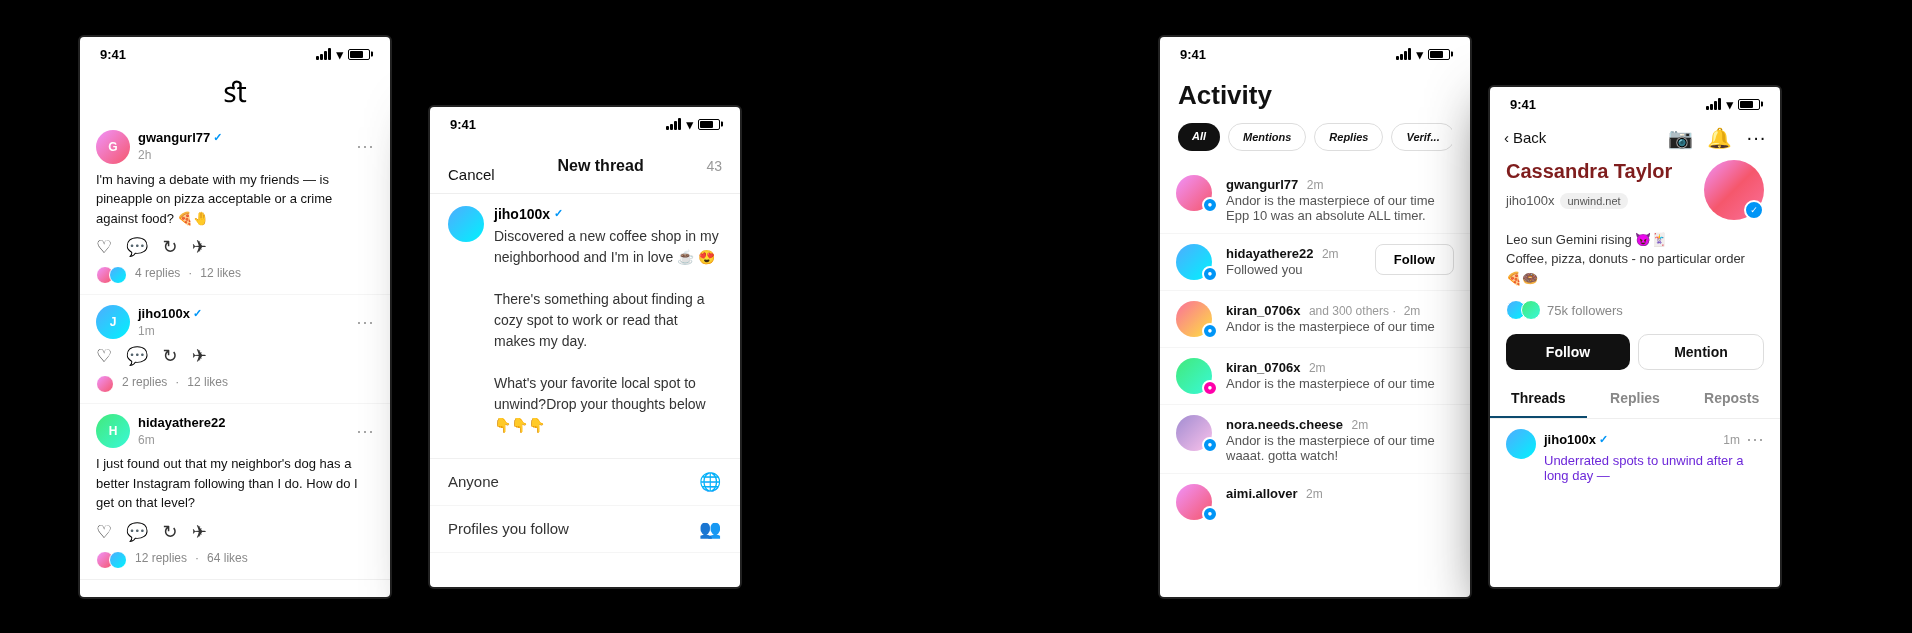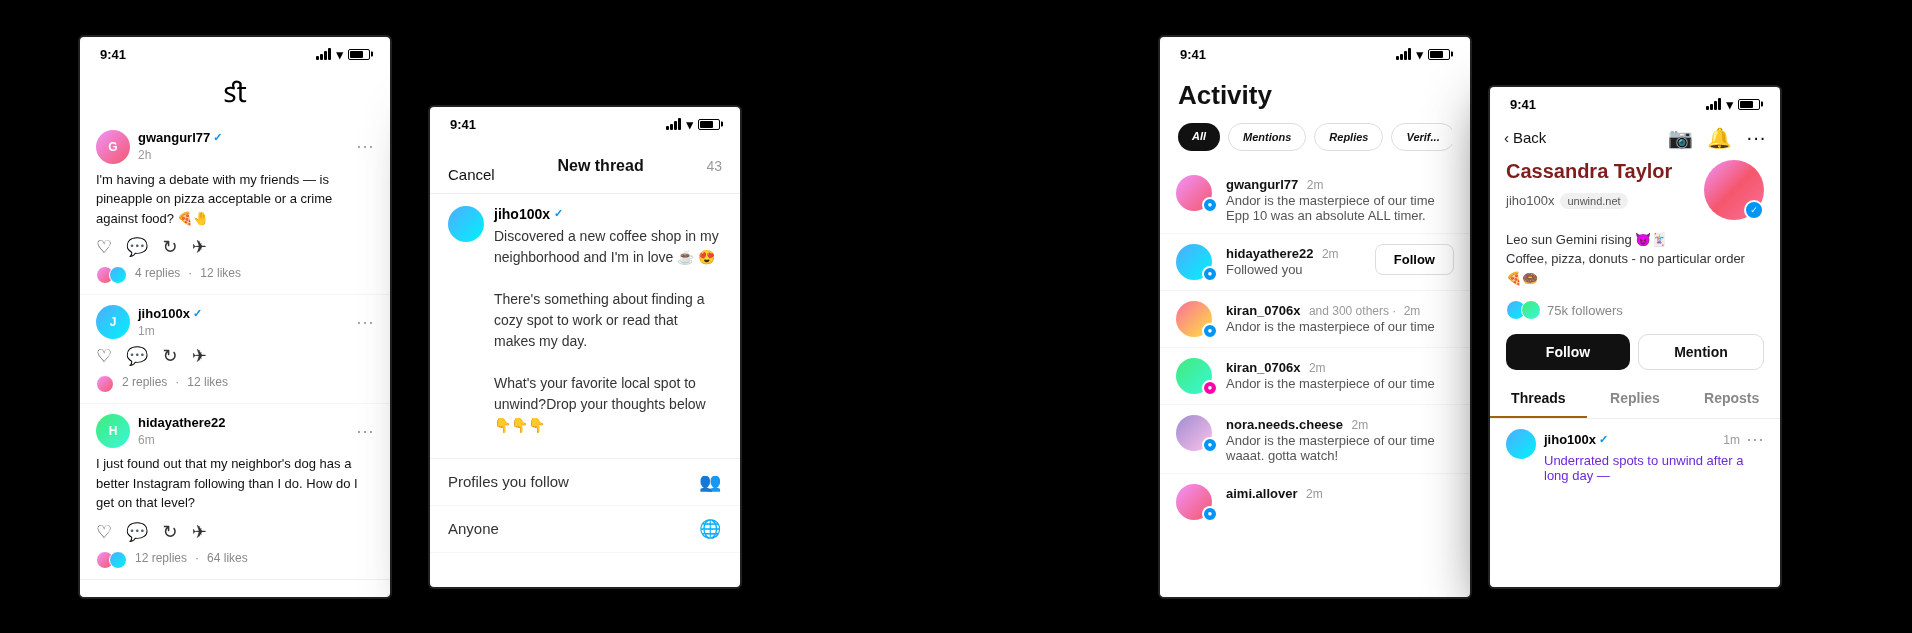--- a/index.html
+++ b/index.html
@@ -515,21 +515,21 @@
       flex: 1;
       text-align: center;
       padding: 10px 0;
       font-size: 14px;
       font-weight: 600;
       color: #888;
       cursor: pointer;
     }
     .profile-tab.active {
       color: #111;
-      border-bottom: 2px solid #a16207;
+      border-bottom: 2px solid #0c4a6e;
     }
     .profile-post {
       padding: 10px 16px;
       display: flex;
       gap: 8px;
     }
     .profile-post-avatar {
       width: 30px;
       height: 30px;
       border-radius: 50%;
@@ -708,26 +708,26 @@
         <div class="compose-text">
           Discovered a new coffee shop in my neighborhood and I'm in love ☕ 😍<br><br>
           There's something about finding a cozy spot to work or read that makes my day.<br><br>
           What's your favorite local spot to unwind?Drop your thoughts below 👇👇👇
         </div>
       </div>
     </div>
 
     <div class="audience-section">
       <div class="audience-option">
+        <span>Anyone</span>
+        <span class="audience-icon">🌐</span>
+      </div>
+      <div class="audience-option">
         <span>Profiles you follow</span>
         <span class="audience-icon">👥</span>
-      </div>
-      <div class="audience-option">
-        <span>Anyone</span>
-        <span class="audience-icon">🌐</span>
       </div>
     </div>
   </div>
 
   <div class="phone phone-3">
 
     <div class="status-bar">
       <span>9:41</span>
       <div class="status-right">
         <div class="signal-bars">

